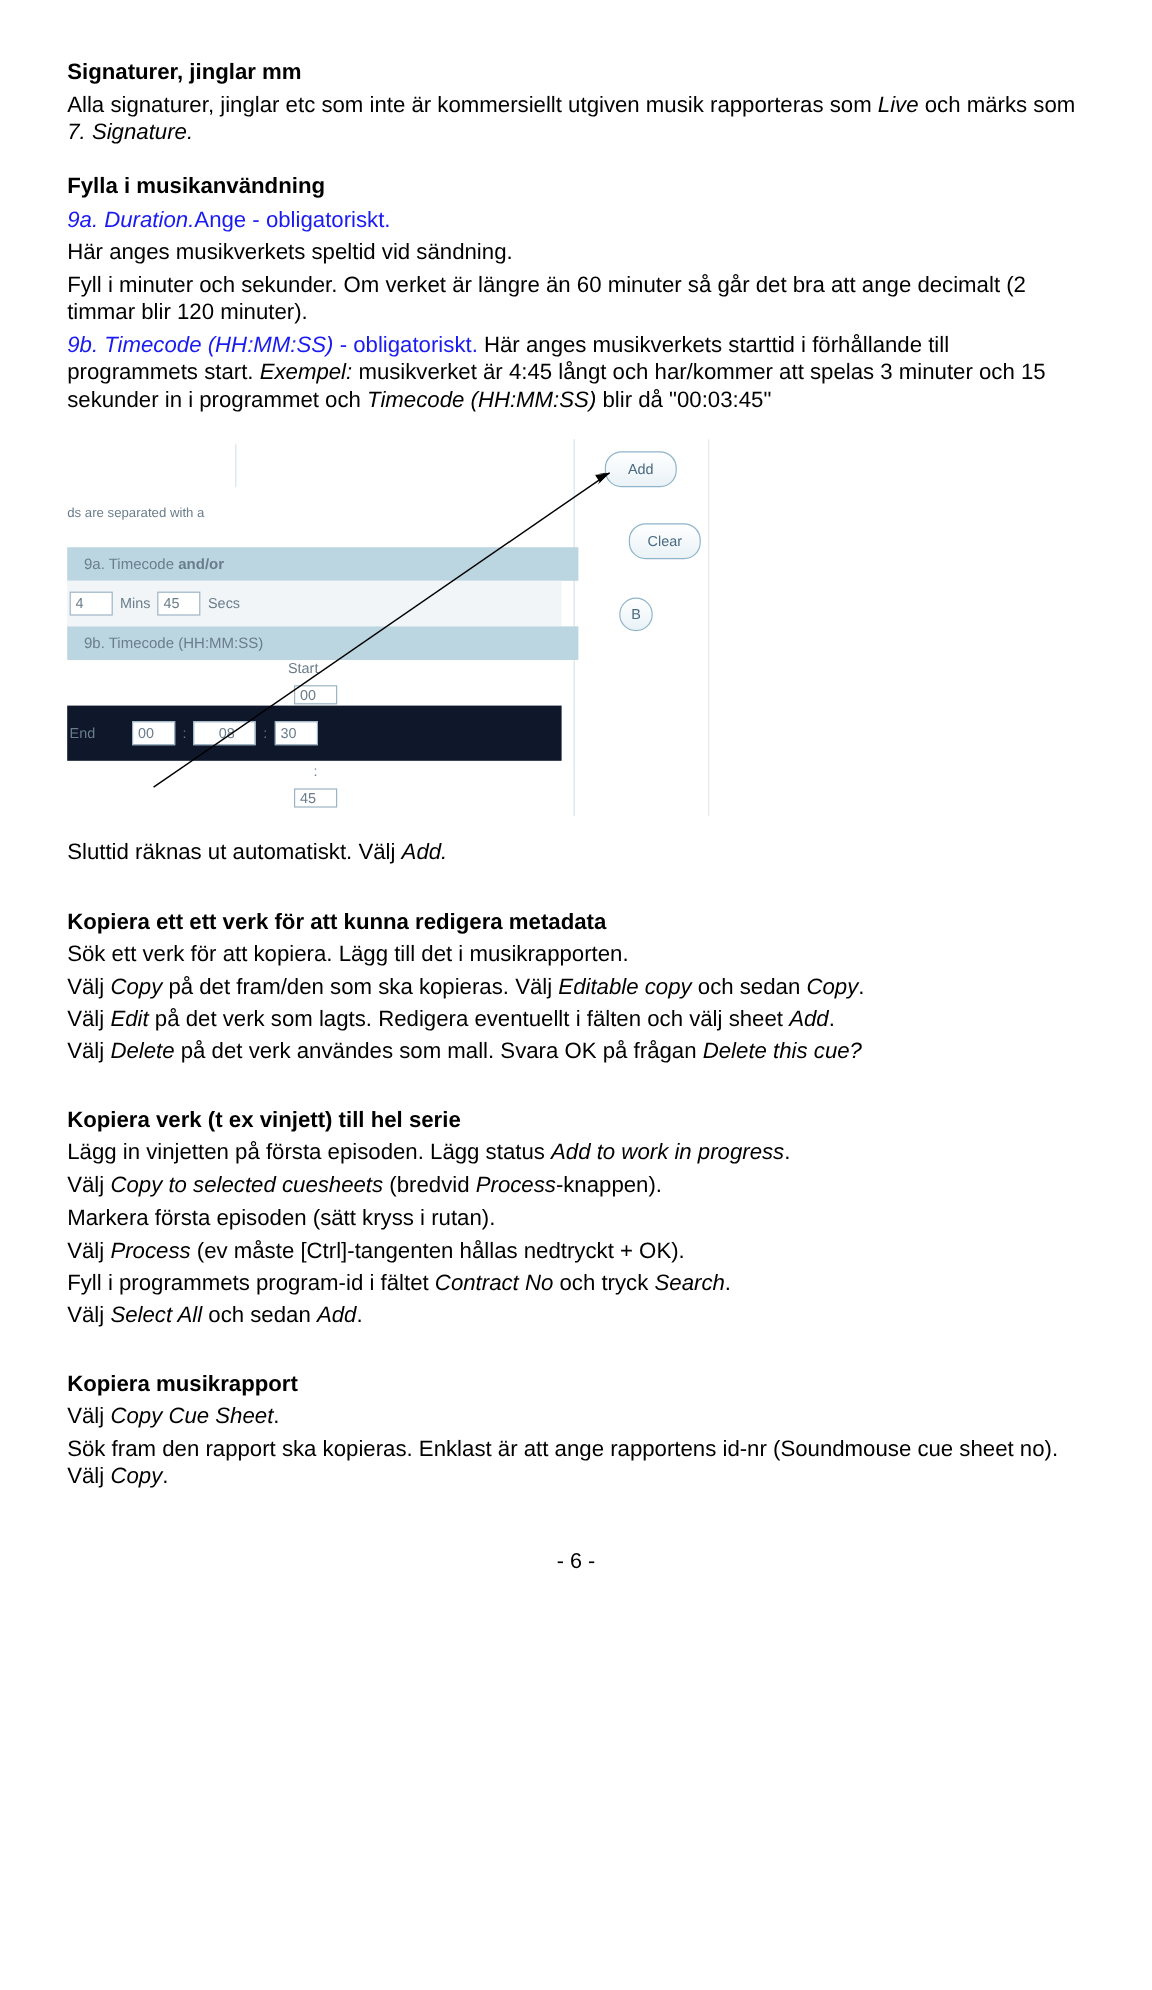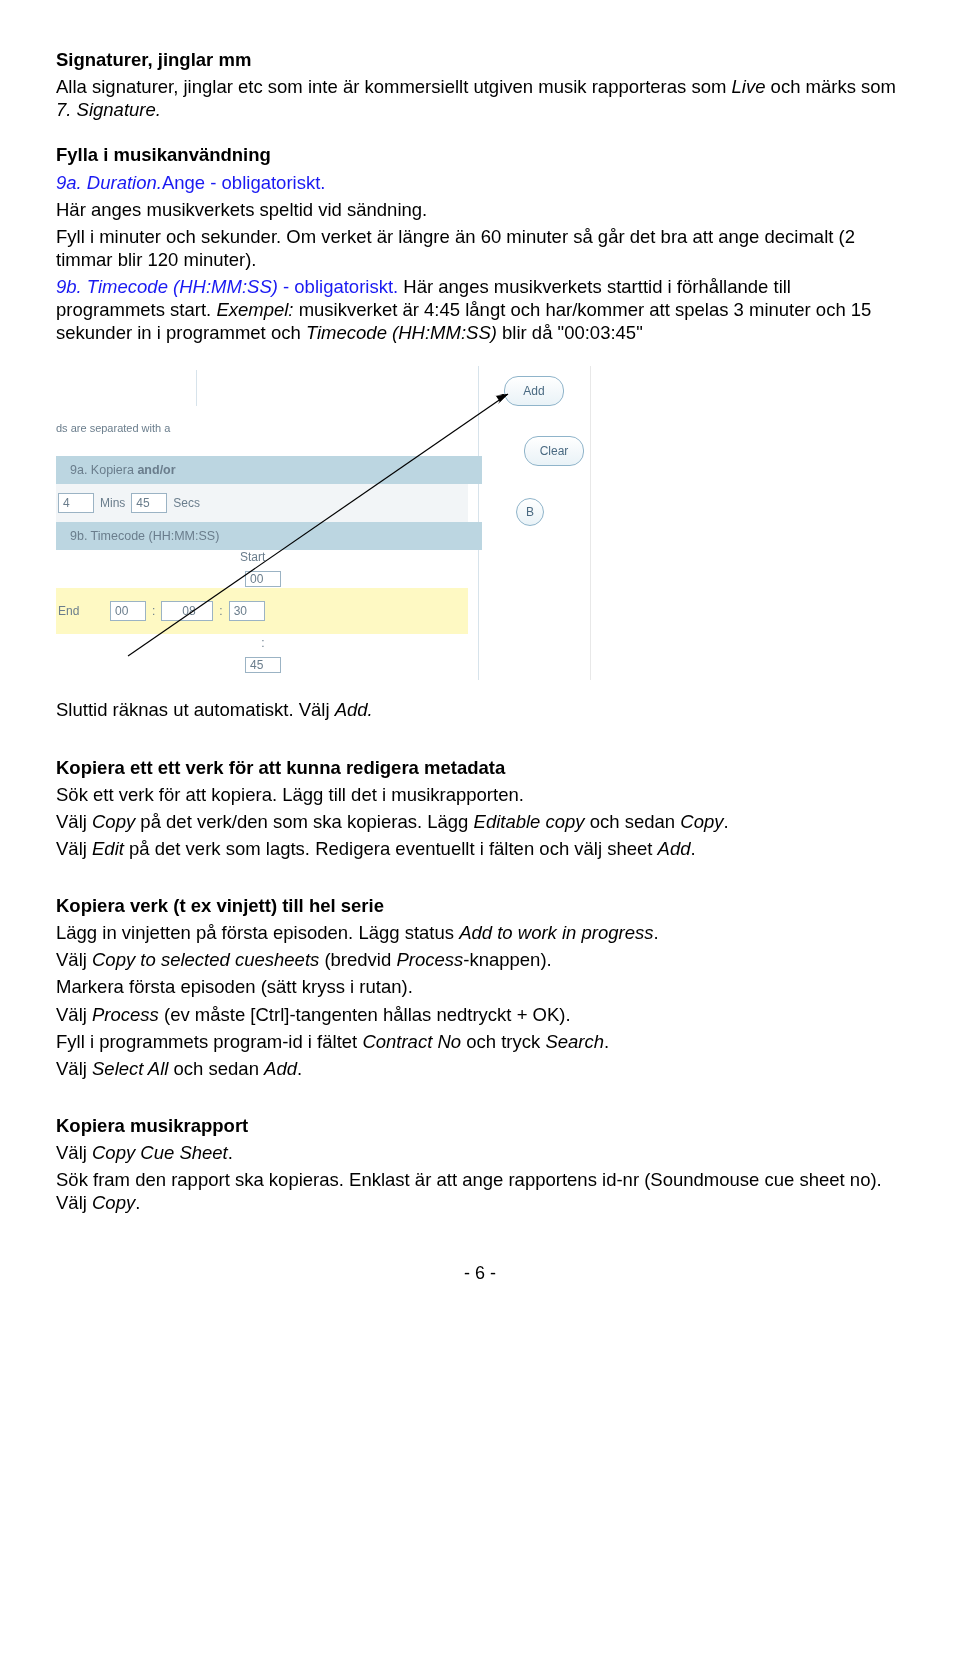--- a/index.html
+++ b/index.html
@@ -125,21 +125,21 @@
 <div class="shot-wrap">
   <div class="shot">
     <div class="sep-v"></div>
 
     <div class="thintop">
       <div style="position:absolute;left:140px;top:4px;bottom:12px;width:0;border-left:1px solid #d7e3eb;"></div>
     </div>
     <div class="toptxt">ds are separated with a</div>
 
     <div class="bar9a" style="top:90px;">
-      <span>9a. Kopiera </span>&nbsp;<span class="" style="font-weight:700;">and/or</span>
+      <span>9a. Timecode </span>&nbsp;<span class="" style="font-weight:700;">and/or</span>
     </div>
 
     <div class="rowline" style="top:118px;">
       <input type="text" style="width: 36px;" value="4">
       <span class="label">Mins</span>
       <input type="text" style="width: 36px;" value="45">
       <span class="label">Secs</span>
     </div>
 
     <div class="bar9b" style="top:156px;">
@@ -148,21 +148,21 @@
 
     <div class="rowline" style="top:184px; background:#fff;flex-direction:column;">
       <span class="lead label">Start</span>
       <input type="text" style="width: 36px;" value="00">
       <span class="label">:</span>
       <input type="text" style="width: 36px;" value="03">
       <span class="label">:</span>
       <input type="text" style="width: 36px;" value="45">
     </div>
 
-    <div class="rowline" style="top:222px; background:#fef9c3;height:46px;">
+    <div class="rowline" style="top:222px; background:#0f172a;height:46px;">
       <span class="lead label">End</span>
       <input type="text" style="width: 36px;" value="00">
       <span class="label">:</span>
       <input type="text" style="width: 52px; padding-left: 20px;" value="08">
       <span class="label">:</span>
       <input type="text" style="width: 36px;" value="30">
     </div>
 
     <div class="pillbtn" style="left:448px; top:10px;">
         <span>Add</span>
@@ -183,24 +183,27 @@
 </div>
 
 <div class="para">
   <span>Sluttid räknas ut automatiskt. Välj </span><span class="italic">Add.</span>
 </div>
 
 <div class="section-gap">
   <div class="bold tight">Kopiera ett ett verk för att kunna redigera metadata</div>
   <div class="tight">Sök ett verk för att kopiera. Lägg till det i musikrapporten.</div>
   <div class="tight">
-    <span>Välj </span><span class="italic">Copy</span><span> på det verk/den som ska kopieras. Lägg </span><span class="italic">Editable copy</span><span> och sedan </span><span class="italic">Copy</span><span>.</span>
+    <span>Välj </span><span class="italic">Copy</span><span> på det fram/den som ska kopieras. Välj </span><span class="italic">Editable copy</span><span> och sedan </span><span class="italic">Copy</span><span>.</span>
   </div>
   <div class="tight">
     <span>Välj </span><span class="italic">Edit</span><span> på det verk som lagts. Redigera eventuellt i fälten och välj sheet </span><span class="italic">Add</span><span>.</span>
+  </div>
+  <div class="para">
+    <span>Välj </span><span class="italic">Delete</span><span> på det verk användes som mall. Svara OK på frågan </span><span class="italic">Delete this cue?</span>
   </div>
 </div>
 
 <div class="section-gap">
   <div class="bold tight">Kopiera verk (t ex vinjett) till hel serie</div>
   <div class="tight">
     <span>Lägg in vinjetten på första episoden. Lägg status </span><span class="italic">Add to work in progress</span><span>.</span>
   </div>
   <div class="tight">
     <span>Välj </span><span class="italic">Copy to selected cuesheets</span><span> (bredvid </span><span class="italic">Process</span><span>-knappen).</span>

